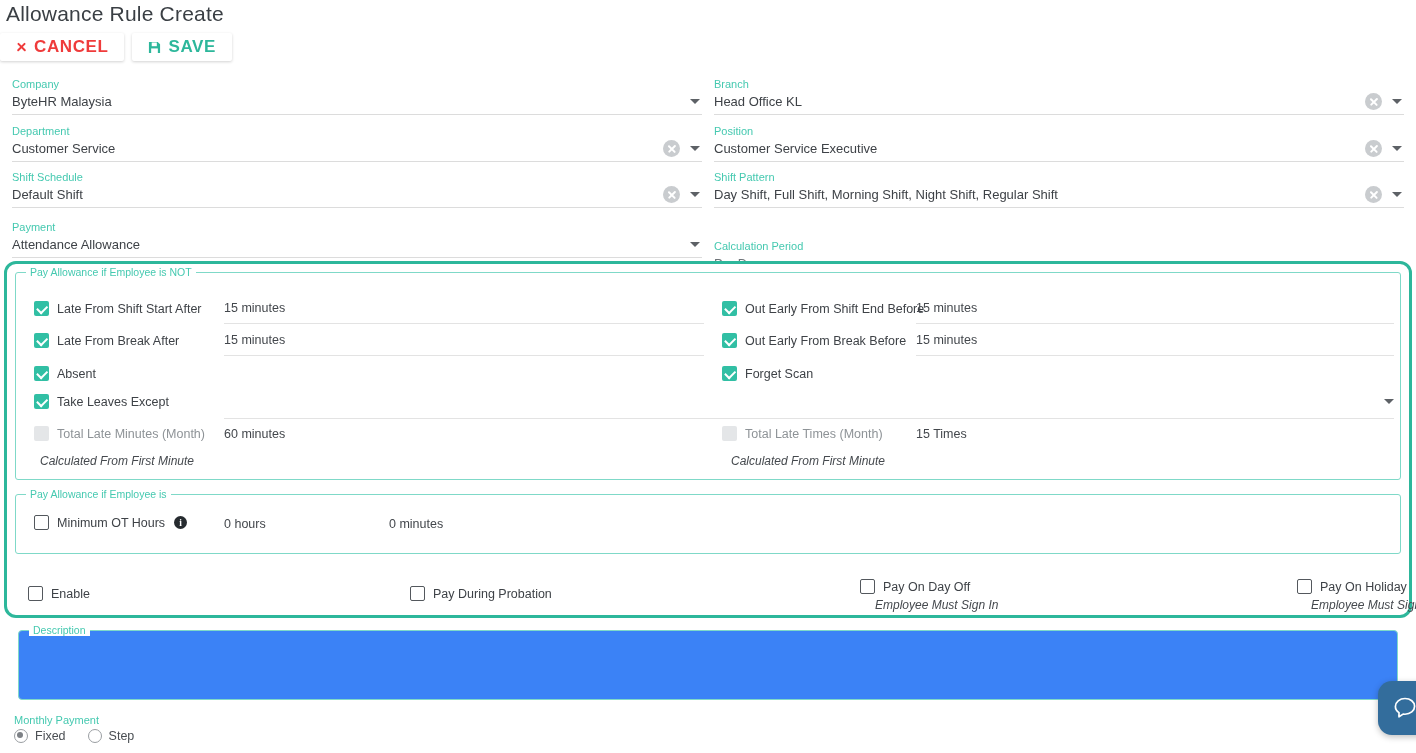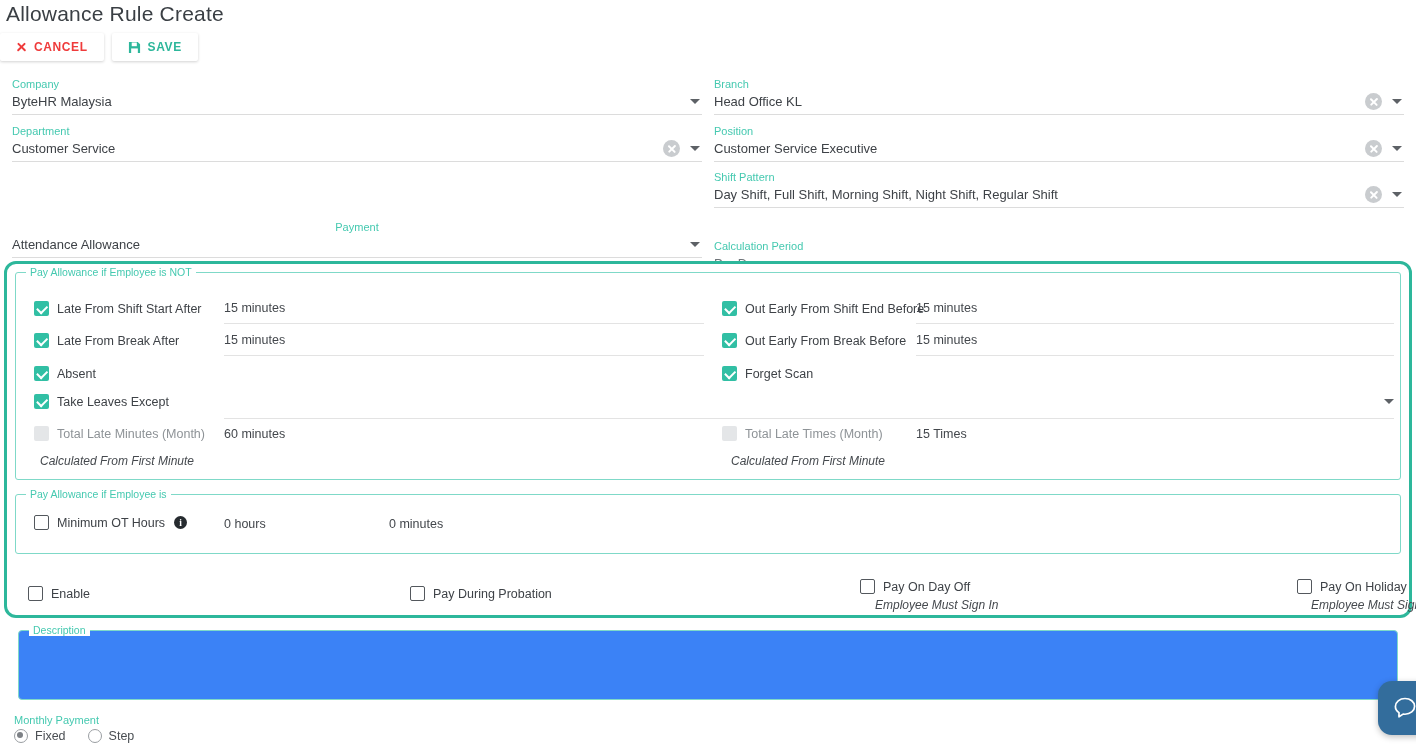--- a/index.html
+++ b/index.html
@@ -17,21 +17,21 @@
     position: absolute; left: 6px; top: 2px;
     font-size: 21px; color: #3a3f44; font-weight: 400;
     letter-spacing: .2px;
   }
   .toolbar { position: absolute; left: 0px; top: 33px; height: 28px; display: flex; gap: 8px; }
   .tbtn {
     display: flex; align-items: center; gap: 7px;
     height: 28px; padding: 0 16px;
     background: #fff; border: none; border-radius: 2px;
     box-shadow: 0 1px 3px rgba(0,0,0,.18);
-    font-size: 12px; font-weight: 700; letter-spacing: .6px;
+    font-size: 17px; font-weight: 700; letter-spacing: .6px;
     cursor: pointer; font-family: "Liberation Sans", sans-serif;
   }
   .tbtn.cancel { color:#ef3b3b; }
   .tbtn.save { color:#2db79b; }
   .ico-x { width:11px; height:11px; position: relative; display:inline-block; }
   .ico-x::before, .ico-x::after {
     content:""; position:absolute; left:0; top:4px; width:11px; height:2.4px;
     background:#ef3b3b; border-radius:1px;
   }
   .ico-x::before { transform: rotate(45deg); }
@@ -175,22 +175,30 @@
 
   <div class="field" style="left:12px; top:125px; width:690px;">
     <div class="flabel">Department</div>
     <div class="fline">
       <span class="fval">Customer Service</span>
       <span class="clearbtn"></span>
       <span class="caret"></span>
     </div>
   </div>
 
-
-  <div class="field" style="left:12px; top:221px; width:690px;text-align:center;">
+  <div class="field" style="left:12px; top:171px; width:690px;">
+    <div class="flabel">Shift Schedule</div>
+    <div class="fline">
+      <span class="fval">Default Shift</span>
+      <span class="clearbtn"></span>
+      <span class="caret"></span>
+    </div>
+  </div>
+
+  <div class="field" style="left:12px; top:221px; width:690px;">
     <div class="flabel">Payment</div>
     <div class="fline">
       <span class="fval">Attendance Allowance</span>
       <span class="caret"></span>
     </div>
   </div>
 
   <div class="field" style="left:714px; top:78px; width:690px;">
     <div class="flabel">Branch</div>
     <div class="fline">

